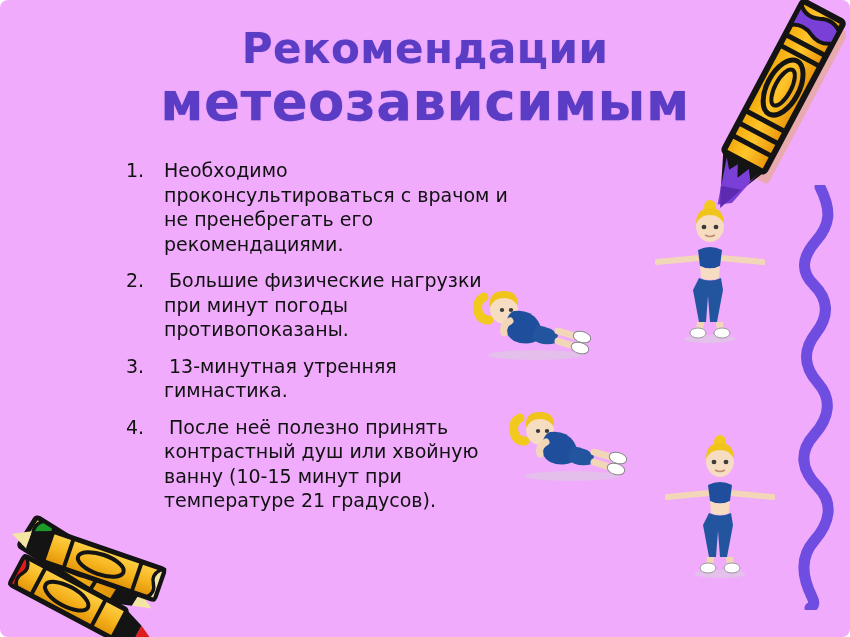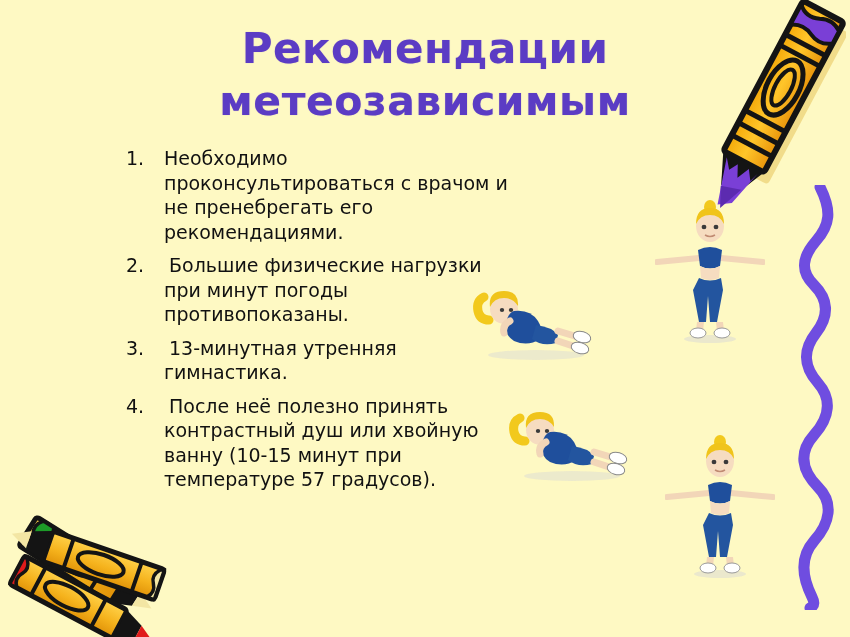--- a/index.html
+++ b/index.html
@@ -9,22 +9,23 @@
     background: #ffffff;
   }
   body {
     font-family: "Liberation Sans", sans-serif;
   }
 
   #slide {
     position: relative;
     width: 850px;
     height: 637px;
-    background: #fef9c3;
+    background: #f0abfc;
     overflow: hidden;
+    border-radius: 8px;
   }
 
   
   .title-block {
     position: absolute;
     left: 0;
     top: 22px;
     width: 850px;
     text-align: center;
     pointer-events: none;
@@ -33,21 +34,21 @@
     display: block;
     color: #5b3cc4;
     font-family: "DejaVu Sans", sans-serif;
     font-weight: bold;
     font-size: 42px;
     line-height: 53px;
     letter-spacing: 0.5px;
     text-shadow: 0 0 1px rgba(91,60,196,0.35);
   }
   .title-line.line2 {
-    font-size: 41px;
+    font-size: 53px;
   }
 
   
   .rec-list {
     position: absolute;
     left: 126px;
     top: 146px;
     width: 390px;
     margin: 0;
     padding: 0;
@@ -69,20 +70,21 @@
     top: 0;
     width: 30px;
     text-align: left;
     font-family: "DejaVu Sans", sans-serif;
     font-size: 19px;
     line-height: 24.5px;
     color: #111111;
   }
   .rec-item .txt {
     display: block;
+    margin-top: 12px;
   }
   
   .rec-item.indented .txt { text-indent: 5px; }
 
   
   .crayon-tr {
     position: absolute;
     left: 706px;
     top: -4px;
     width: 140px;
@@ -138,21 +140,21 @@
     <li class="rec-item indented">
       <span class="num">2.</span>
       <span class="txt">Большие физические нагрузки при минут погоды противопоказаны.</span>
     </li>
     <li class="rec-item indented">
       <span class="num">3.</span>
       <span class="txt">13-минутная утренняя гимнастика.</span>
     </li>
     <li class="rec-item indented">
       <span class="num">4.</span>
-      <span class="txt">После неё полезно принять контрастный душ или хвойную ванну (10-15 минут при температуре 57 градусов).</span>
+      <span class="txt">После неё полезно принять контрастный душ или хвойную ванну (10-15 минут при температуре 21 градусов).</span>
     </li>
   </ol>
 
   <svg class="crayon-tr" viewBox="0 0 140 215">
     <defs>
       <linearGradient id="crayonBody" x1="0" y1="0" x2="1" y2="0">
         <stop offset="0%" stop-color="#f3a808"></stop>
         <stop offset="45%" stop-color="#ffc52a"></stop>
         <stop offset="100%" stop-color="#e8930a"></stop>
       </linearGradient>

